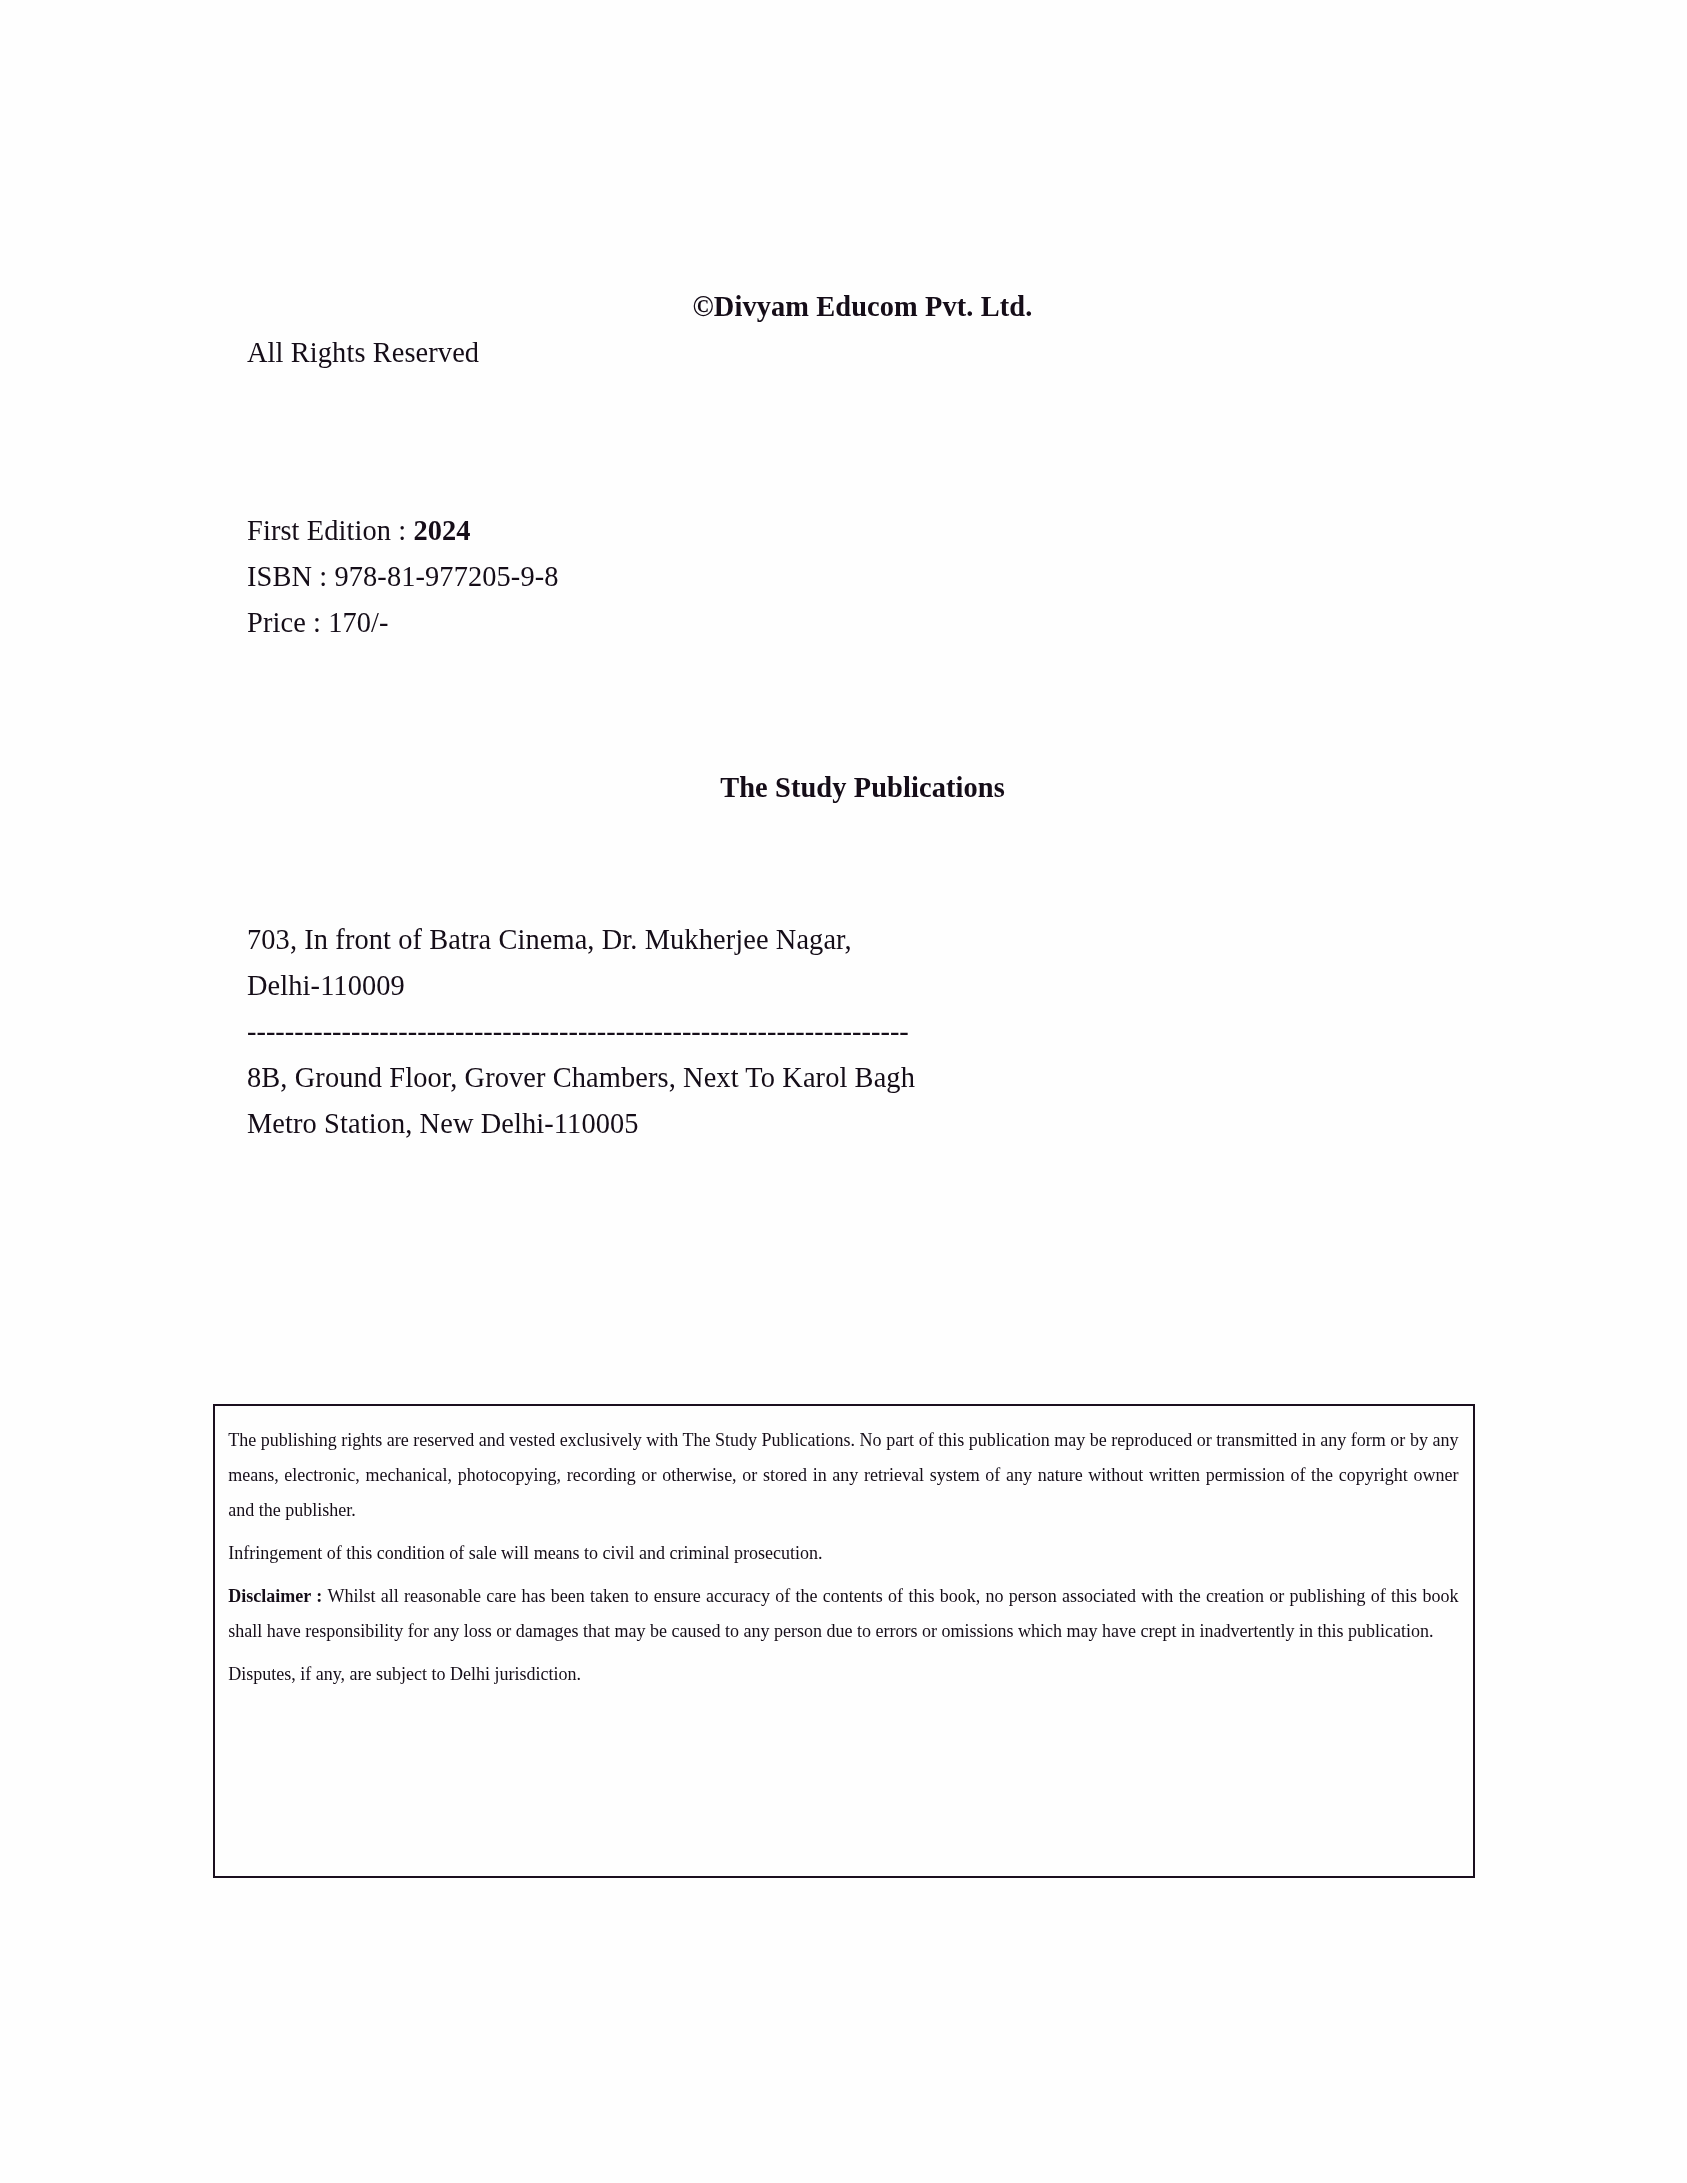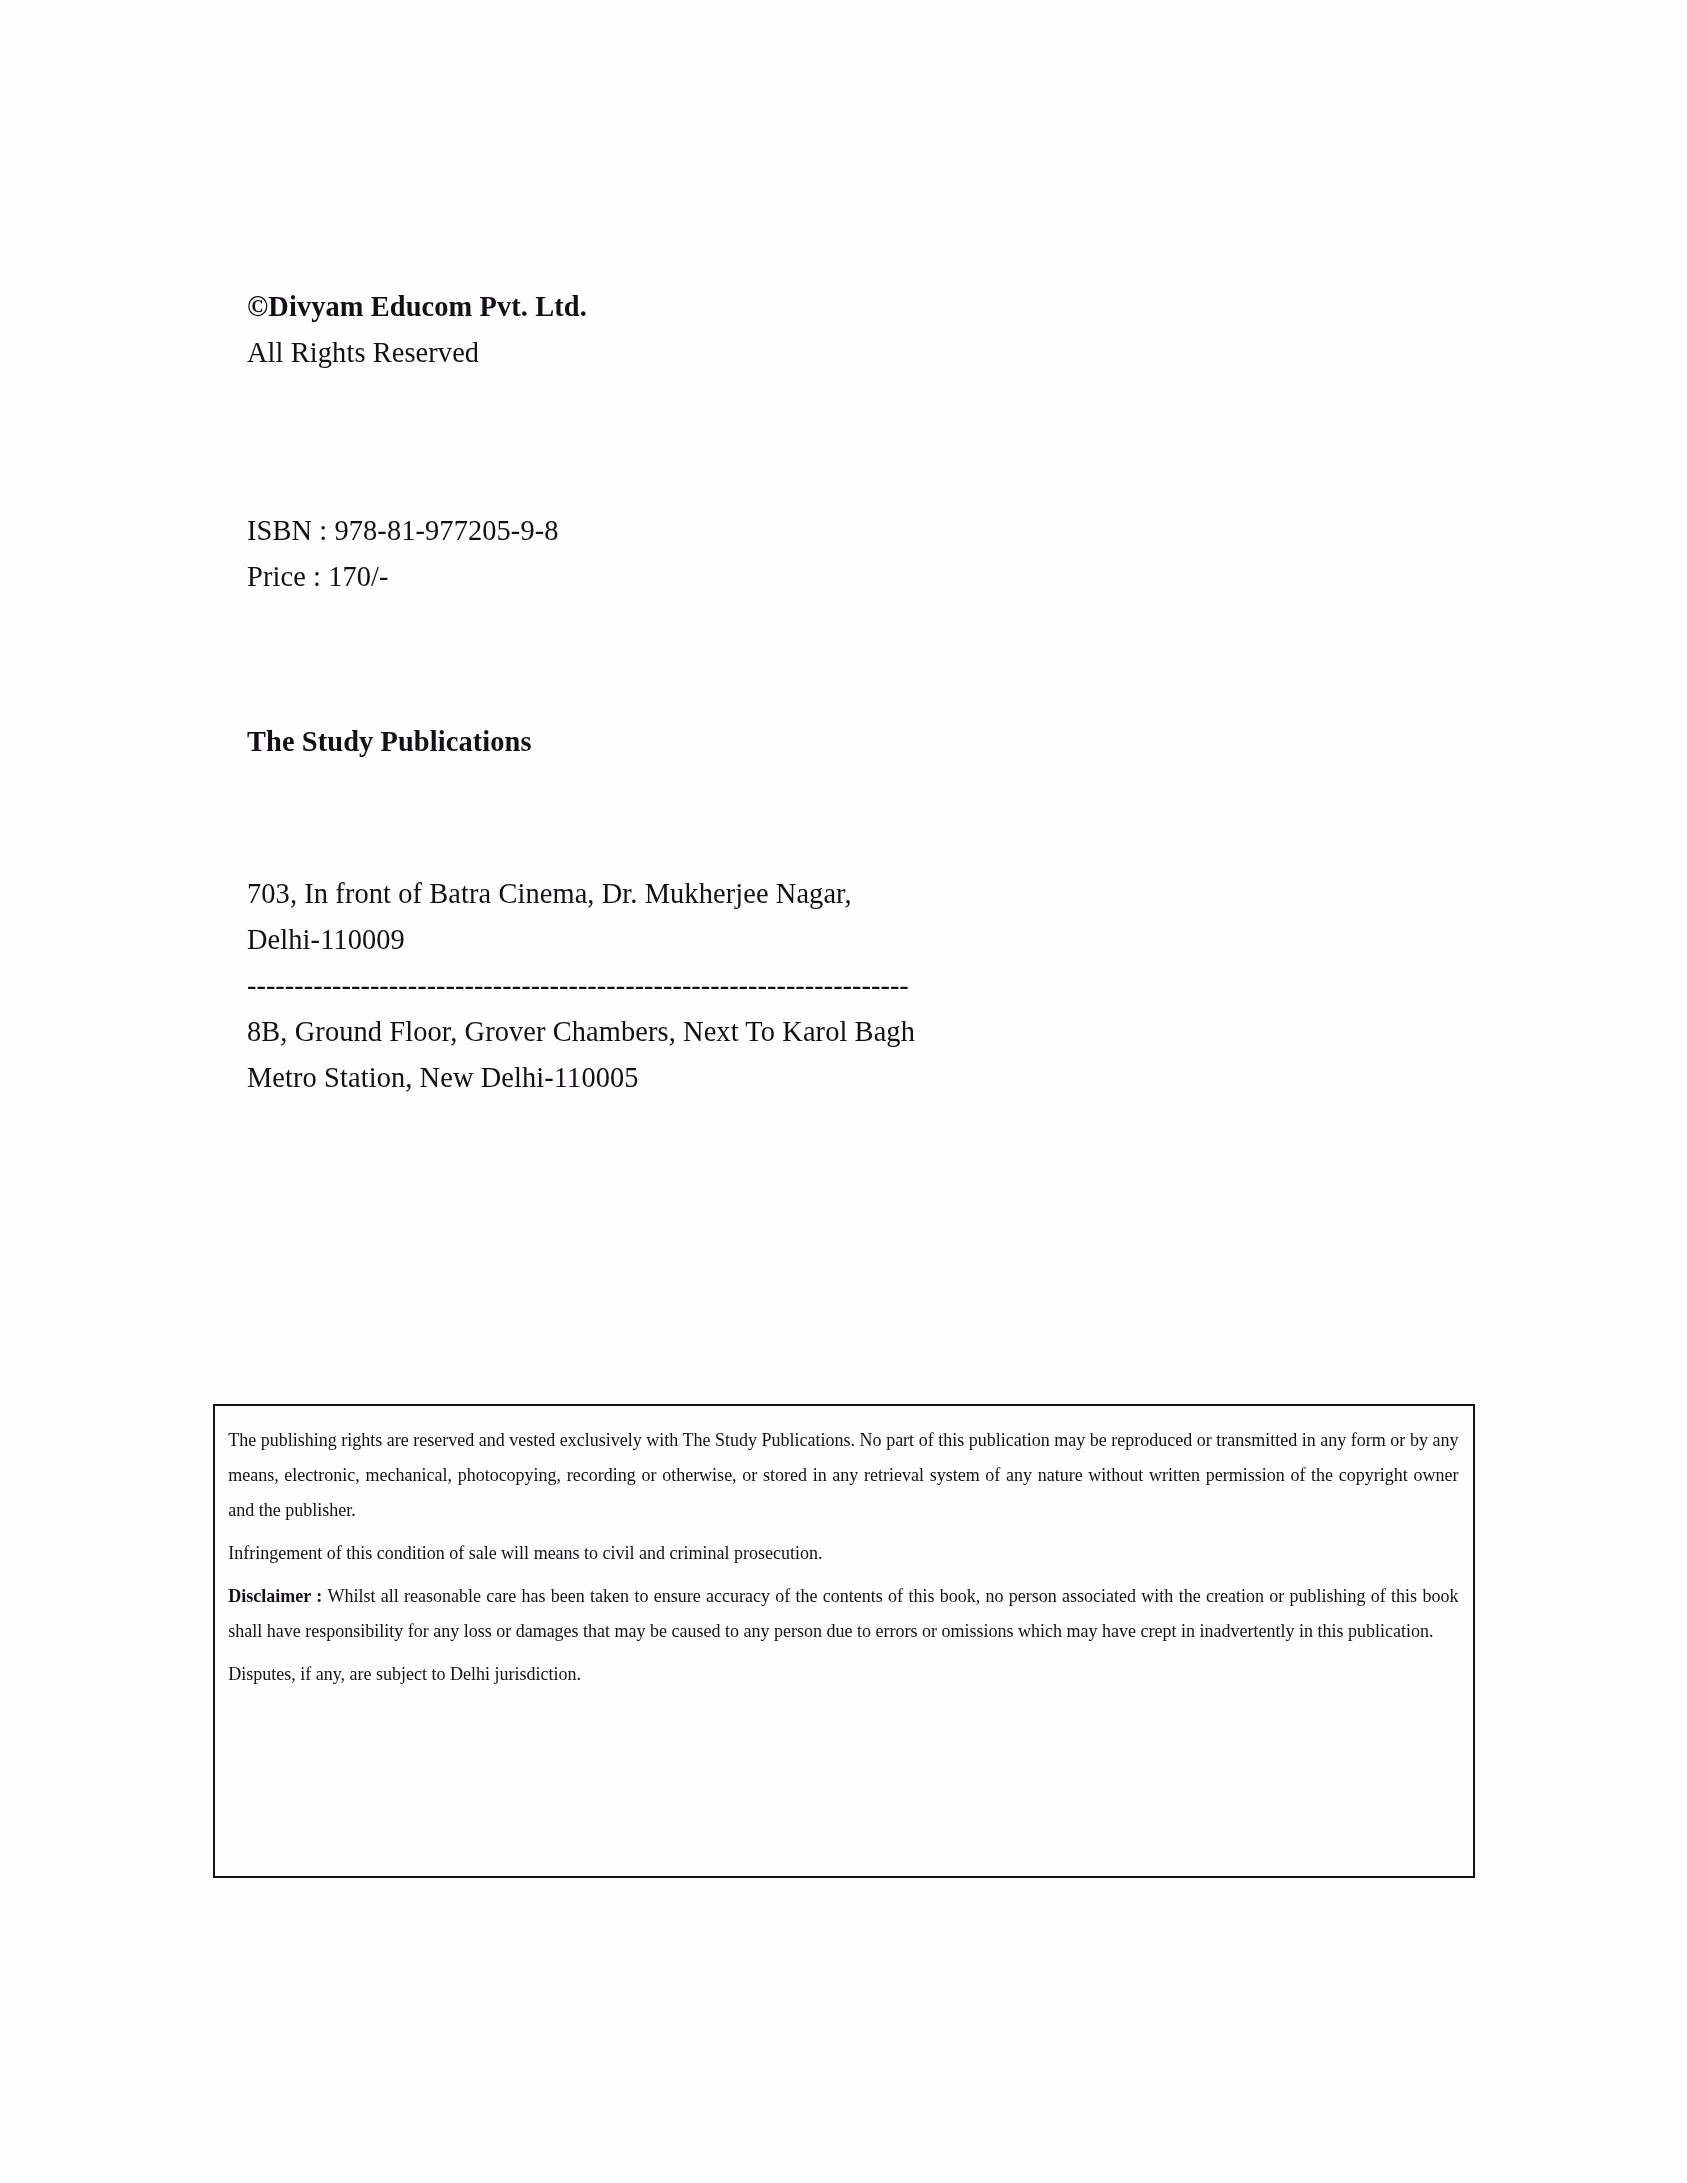--- a/index.html
+++ b/index.html
@@ -31,21 +31,21 @@
     top: 284px;
     width: 1231px;
   }
 
   .line {
     font-size: 28.4px;
     line-height: 46px;
     white-space: nowrap;
     letter-spacing: 0.1px;
   }
-  .bold { font-weight: bold; }
+  .bold { font-weight: bold; text-align: center; }
 
   .gap-lg { height: 132px; }
   .gap-md { height: 119px; }
   .gap-sm { height: 106px; }
 
   .dash-rule {
     font-size: 28.4px;
     line-height: 46px;
     letter-spacing: 0px;
     white-space: nowrap;
@@ -83,20 +83,21 @@
 
 <div class="page">
 
   <div class="imprint">
 
     <div class="line bold">©Divyam Educom Pvt. Ltd.</div>
     <div class="line">All Rights Reserved</div>
 
     <div class="gap-lg"></div>
 
+    <div class="line"><span>First Edition : </span><span class="bold">2024</span></div>
     <div class="line">ISBN : 978-81-977205-9-8</div>
     <div class="line">Price : 170/-</div>
 
     <div class="gap-md"></div>
 
     <div class="line bold">The Study Publications</div>
 
     <div class="gap-sm"></div>
 
     <div class="line">703, In front of Batra Cinema, Dr. Mukherjee Nagar,</div>

